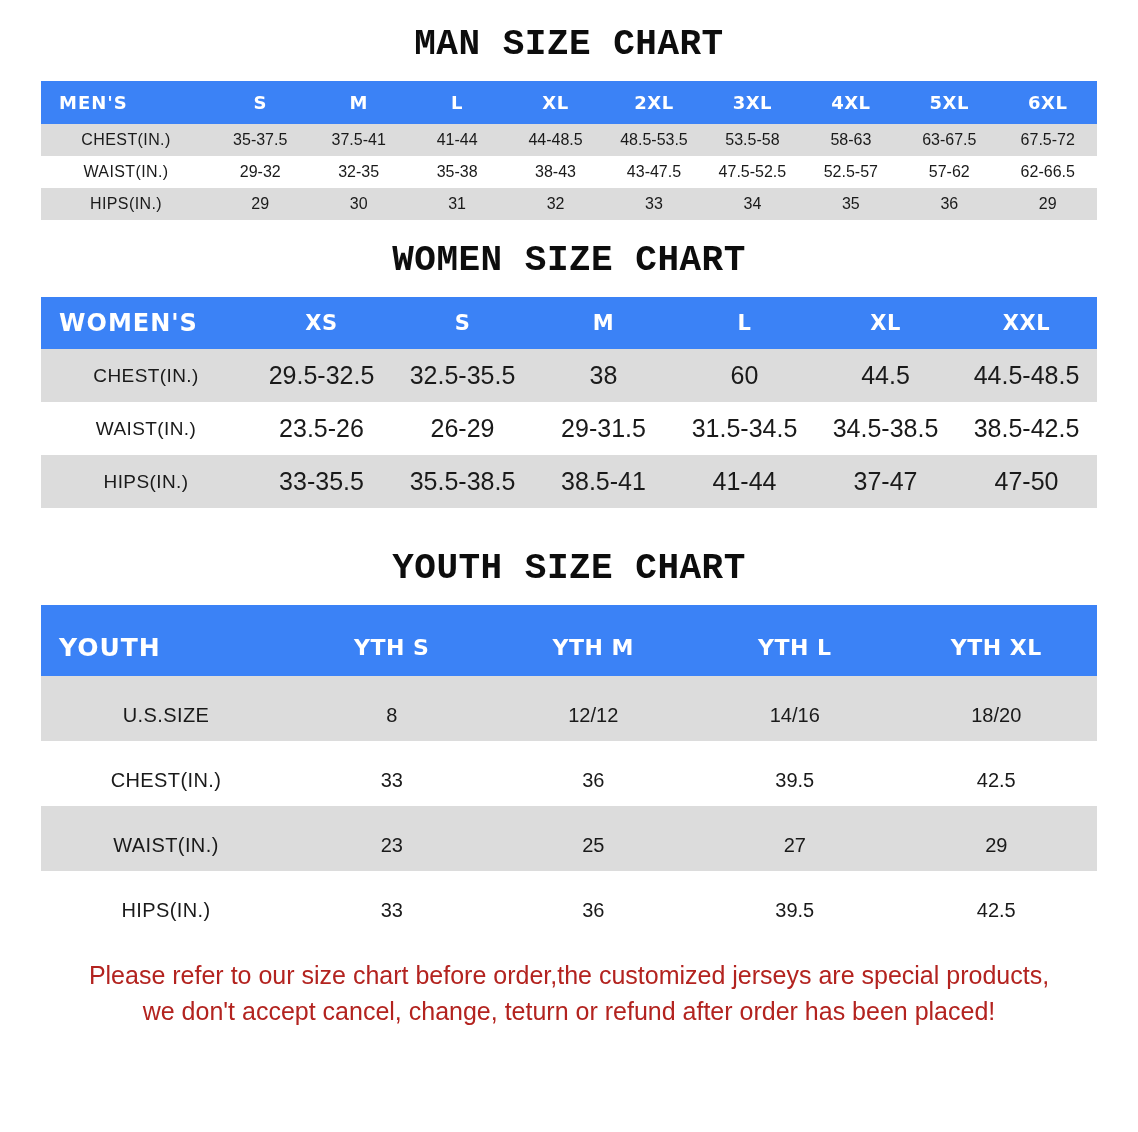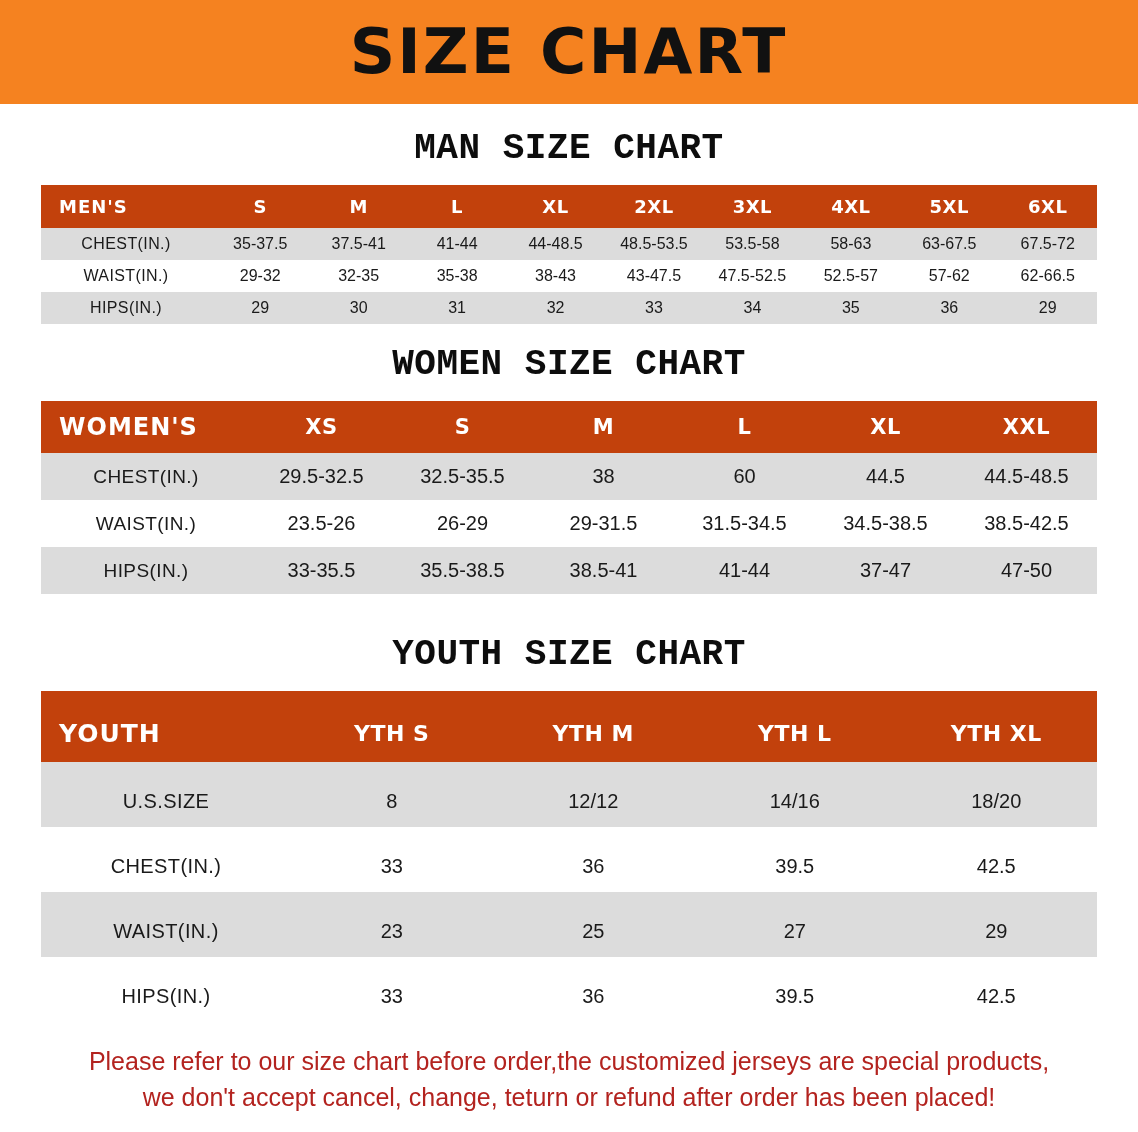--- a/index.html
+++ b/index.html
@@ -55,21 +55,21 @@
   .table-wrap {
     margin: 16px auto 0 auto;
     width: 1056px;
   }
   table {
     width: 100%;
     border-collapse: collapse;
     table-layout: fixed;
   }
   thead th {
-    background: #c2410c;
+    background: #3b82f6;
     color: #ffffff;
     font-family: "DejaVu Sans", sans-serif;
     font-weight: 700;
     font-size: 19px;
     padding: 11px 2px;
     text-align: center;
     letter-spacing: 0.5px;
   }
   thead th.rowlabel {
     text-align: left;
@@ -96,21 +96,21 @@
   
   table.men col.c0 { width: 170px; }
   table.women col.c0 { width: 210px; }
   table.youth col.c0 { width: 250px; }
 
   table.men  thead th { font-size: 18px; }
   table.men  tbody td { font-size: 16px; }
 
   table.women thead th { font-size: 21px; }
   table.women thead th.rowlabel { font-size: 24px; }
-  table.women tbody td { font-size: 20px; }
+  table.women tbody td { font-size: 25px; }
   table.women tbody td.rowlabel { font-size: 19px; }
   table.women thead th, table.women tbody td { padding-top: 12px; padding-bottom: 12px; }
 
   table.youth thead th { font-size: 22px; }
   table.youth thead th.rowlabel { font-size: 25px; }
   table.youth tbody td { font-size: 20px; }
   table.youth tbody td.rowlabel { font-size: 20px; }
   table.youth thead th, table.youth tbody td { padding-top: 28px; padding-bottom: 14px; }
 
   
@@ -123,23 +123,20 @@
     font-size: 25px;
     line-height: 1.42;
   }
   .note div { white-space: nowrap; }
 </style>
 </head>
 <body>
 
 <div id="page">
 
-  <div class="banner">
-    <div class="banner-title">SIZE CHART</div>
-  </div>
 
   <div class="section-title title-man">MAN SIZE CHART</div>
   <div class="table-wrap">
     <table class="men">
       <colgroup>
         <col class="c0">
           <col>
           <col>
           <col>
           <col>

